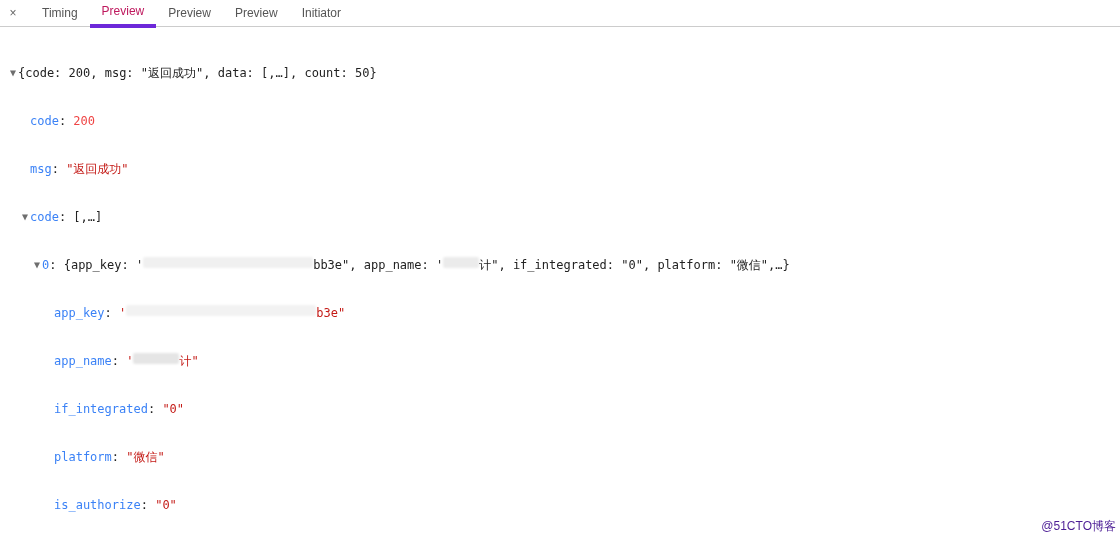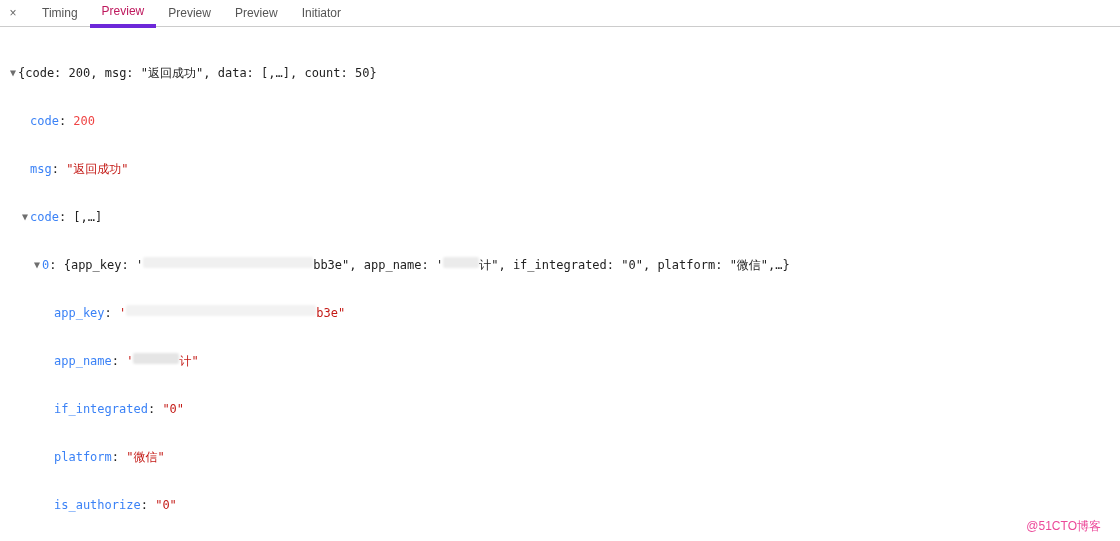--- a/index.html
+++ b/index.html
@@ -13,21 +13,21 @@
   .arrow.blank{visibility:hidden}
   .ind{display:inline-block}
   .k{color:#3b82f6}
   .s{color:#c41a16}
   .n{color:#ef4444}
   .p{color:#222}
   .redact1{display:inline-block;width:170px;height:11px;background:rgba(0,0,0,0.06);filter:blur(1px);border-radius:2px;vertical-align:middle}
   .redact1b{display:inline-block;width:36px;height:11px;background:rgba(0,0,0,0.08);filter:blur(1px);border-radius:2px;vertical-align:middle}
   .redact2{display:inline-block;width:190px;height:11px;background:rgba(0,0,0,0.05);filter:blur(1px);border-radius:2px;vertical-align:middle}
   .redact3{display:inline-block;width:46px;height:11px;background:rgba(0,0,0,0.10);filter:blur(1px);border-radius:2px;vertical-align:middle}
-  .watermark{position:absolute;right:19px;bottom:6px;color:#ec4899;font-family:"Segoe UI",sans-serif;font-size:12px}
+  .watermark{position:absolute;right:4px;bottom:6px;color:#4c1d95;font-family:"Segoe UI",sans-serif;font-size:12px}
 </style>
 </head>
 <body>
 
 <div class="tabs">
   <span class="close">×</span>
   <span class="tab">Timing</span>
   <span class="tab active">Preview</span>
   <span class="tab">Preview</span>
   <span class="tab">Preview</span>

